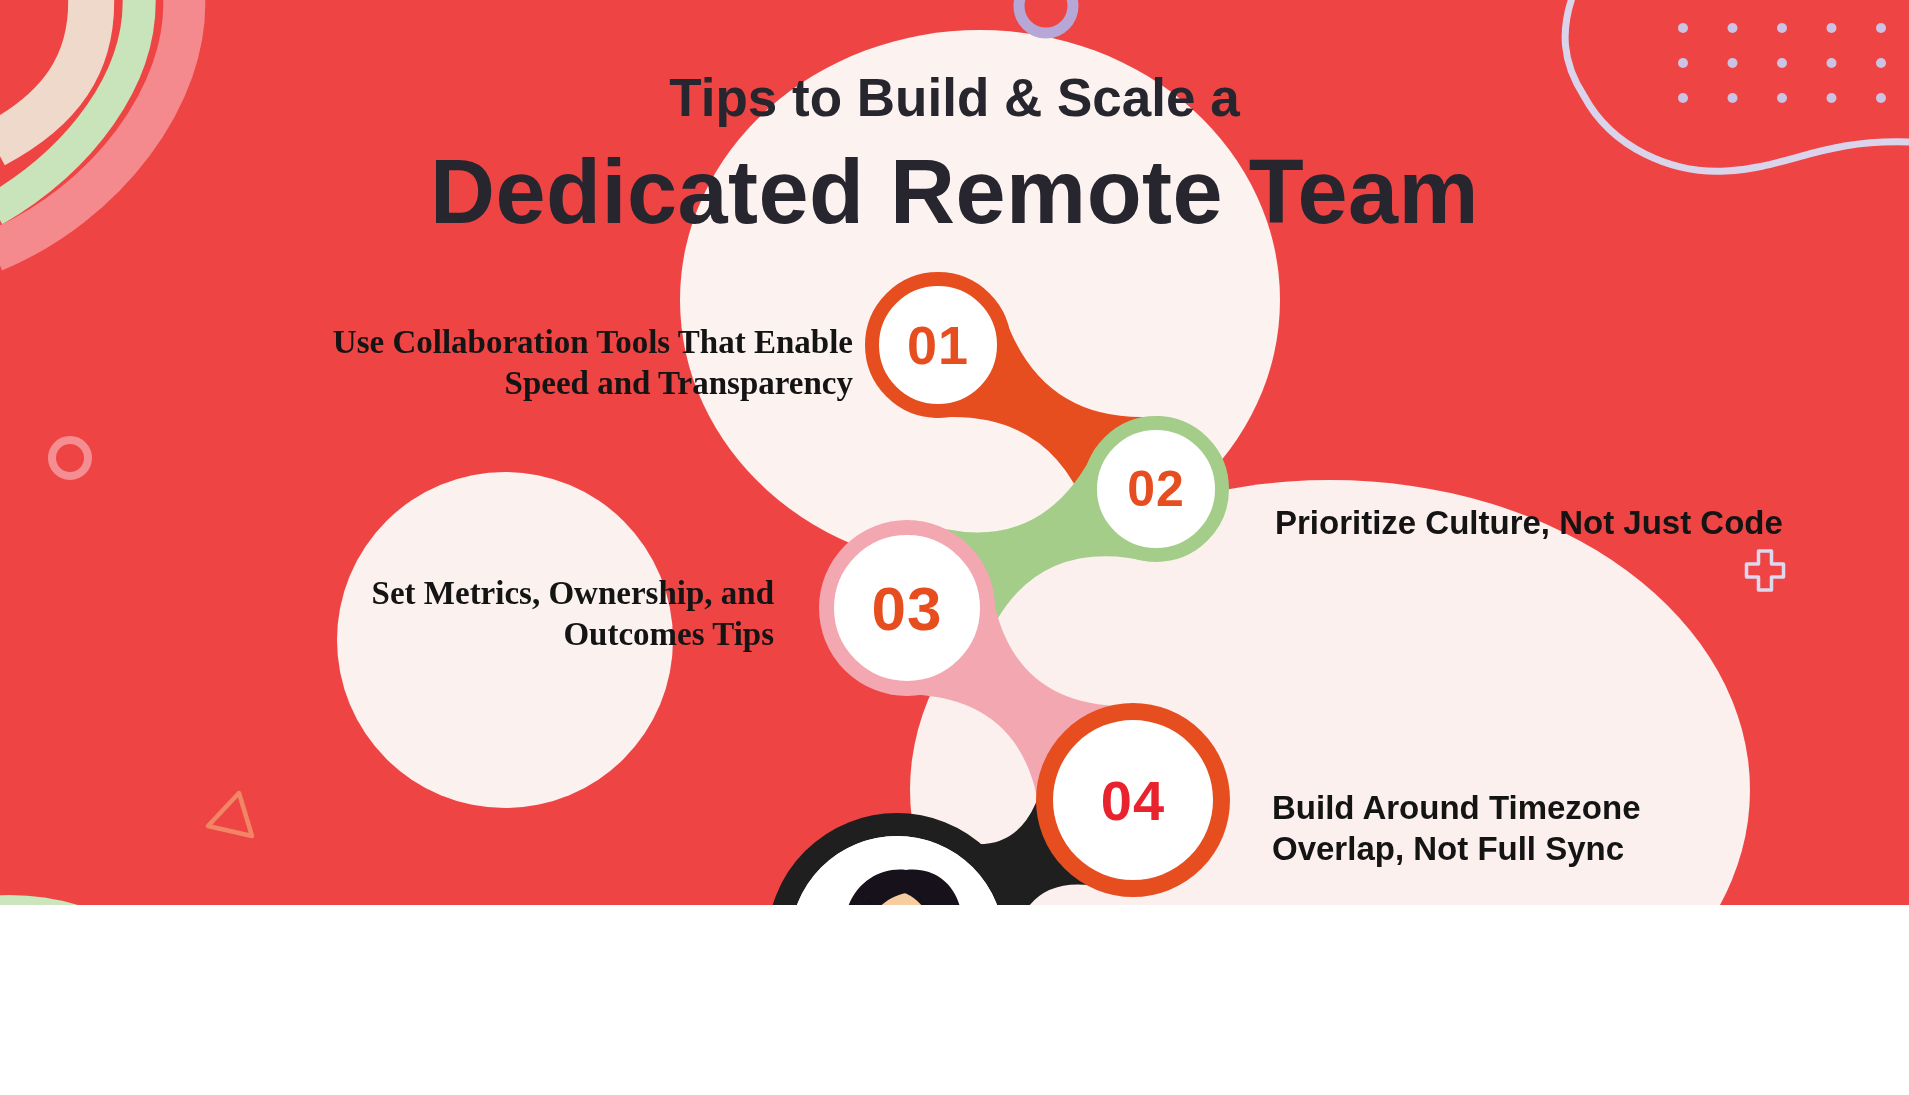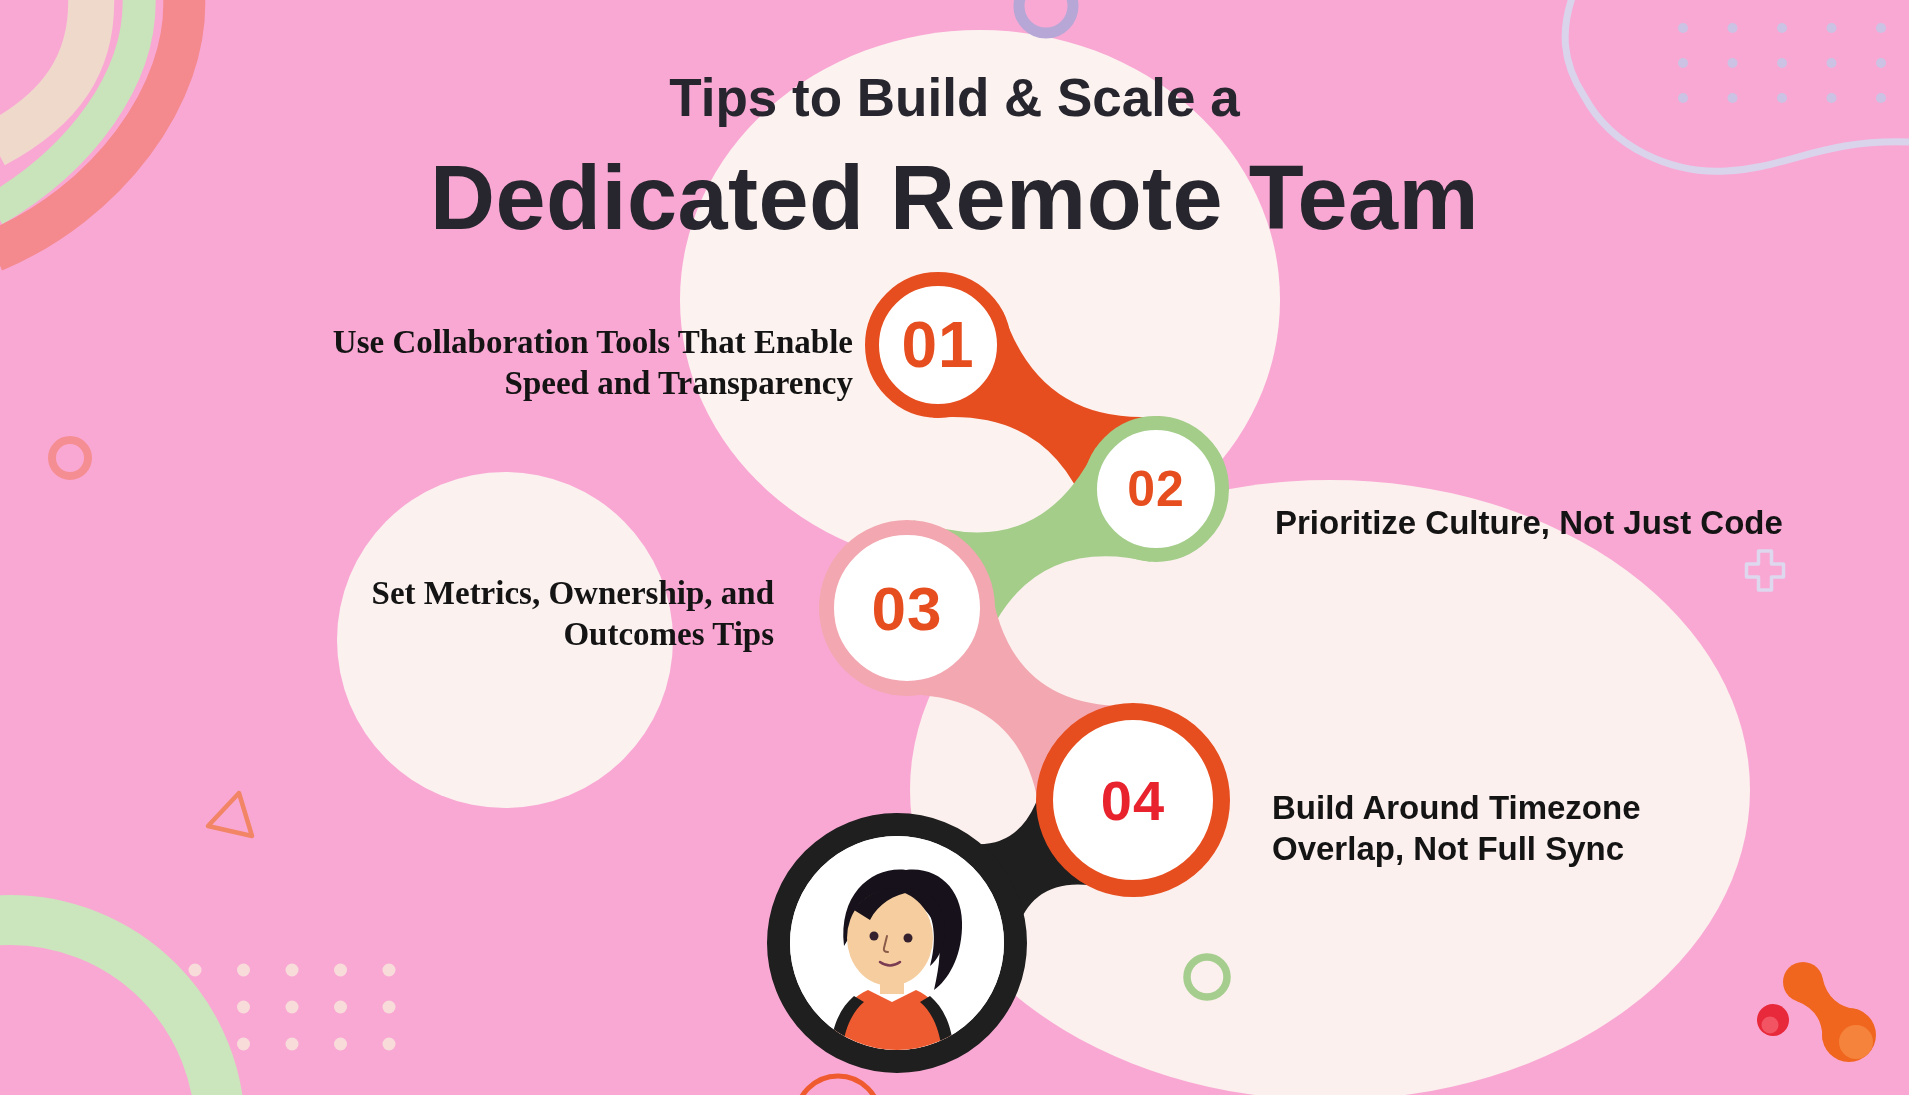--- a/index.html
+++ b/index.html
@@ -1,23 +1,23 @@
 <!DOCTYPE html>
 <html><head>
 <meta charset="utf-8">
 <style>
   html,body{margin:0;padding:0;background:#fff;}
-  .canvas{position:relative;width:1909px;height:1095px;overflow:hidden;background:#f9a8d4;
+  .canvas{position:relative;width:1909px;height:905px;overflow:hidden;background:#ef4444;
           font-family:"Liberation Sans",sans-serif;}
   .canvas svg.layer{position:absolute;left:0;top:0;}
   #decor{z-index:0;}
   #links{z-index:1;}
   .title-wrap{position:absolute;left:0;right:0;top:70px;text-align:center;z-index:3;}
   .t1{font-size:53px;line-height:56px;font-weight:700;}
-  .t2{font-size:90px;line-height:96px;font-weight:800;margin-top:24px;letter-spacing:0.5px;}
+  .t2{font-size:90px;line-height:96px;font-weight:800;margin-top:18px;letter-spacing:0.5px;}
   .node{position:absolute;background:#fff;border-radius:50%;box-sizing:border-box;
         display:flex;align-items:center;justify-content:center;z-index:2;}
   .node .num{font-weight:700;letter-spacing:1px;}
   .avatar-inner{width:214px;height:214px;border-radius:50%;overflow:hidden;background:#fff;}
   .step-text{position:absolute;z-index:3;font-size:33px;line-height:41px;font-weight:700;}
   .align-right{text-align:right;font-family:Liberation Serif, serif;}
   .align-left{text-align:left;}
 </style>
 </head>
 <body>
@@ -100,21 +100,21 @@
       <path d="M1095.9232671973573,447.52969525359305 Q1039.187231030946,564.5850464429036 913.5916230779387,520.2472193876548 L907,608 L979.4212669401721,657.991600242244 Q1023.8127689690541,532.4149535570964 1150.531949037619,561.7949202806955 L1156,489 Z" fill="#A3CD89"></path>
       <path d="M890.9475929485558,694.5235241298847 Q1033.1022711691867,688.5775349779365 1041.7407337673335,832.874706488048 L1133,800 L1150.6941304998875,704.6274790841044 Q1006.8977288308132,719.4224650220635 989.7919116337592,578.1755240108431 L907,608 Z" fill="#F3A7B0"></path>
       <path d="M1048.1188719182244,753.0511544810183 Q1030.7811558469289,897.5444250340923 893.8837208669826,813.0373561196714 L897,943 L1010.7582128931012,1005.9211331697694 Q999.2188441530711,845.4555749659077 1135.32522366079,896.9721265876299 L1133,800 Z" fill="#1F1F1F"></path>
     </svg>
 
   <div class="title-wrap" style="color: rgb(39, 38, 46);">
     <div class="t1">Tips to Build &amp; Scale a</div>
     <div class="t2">Dedicated Remote Team</div>
   </div>
 
-  <div class="node" id="node0" style="left: 865px; top: 272px; height: 146px; width: 146px; border: 14px solid rgb(231, 78, 31); font-size: 64px; color: rgb(231, 78, 31);">
+  <div class="node" id="node0" style="left: 865px; top: 272px; height: 146px; width: 146px; border: 14px solid rgb(231, 78, 31); font-size: 54px; color: rgb(231, 78, 31);">
     <span class="num">01</span>
   </div>
   <div class="node" id="node1" style="left: 1083px; top: 416px; height: 146px; width: 146px; border: 14px solid rgb(163, 205, 137); font-size: 50px; color: rgb(231, 78, 31);">
     <span class="num">02</span>
   </div>
   <div class="node" id="node2" style="left: 819px; top: 520px; height: 176px; width: 176px; border: 15px solid rgb(243, 167, 176); font-size: 62px; color: rgb(231, 78, 31);">
     <span class="num">03</span>
   </div>
   <div class="node" id="node3" style="left: 1036px; top: 703px; height: 194px; width: 194px; border: 17px solid rgb(231, 78, 31); font-size: 56px; color: rgb(232, 35, 46); text-align: right;">
     <span class="num">04</span>

